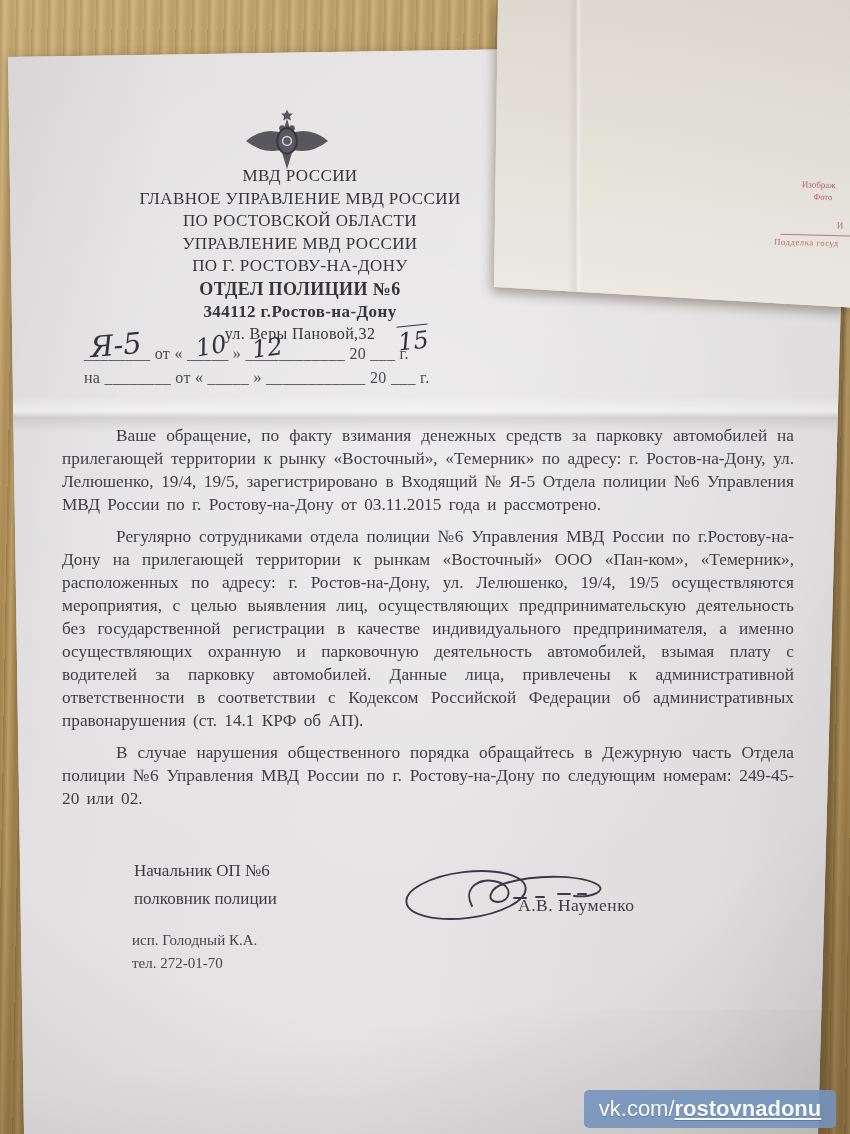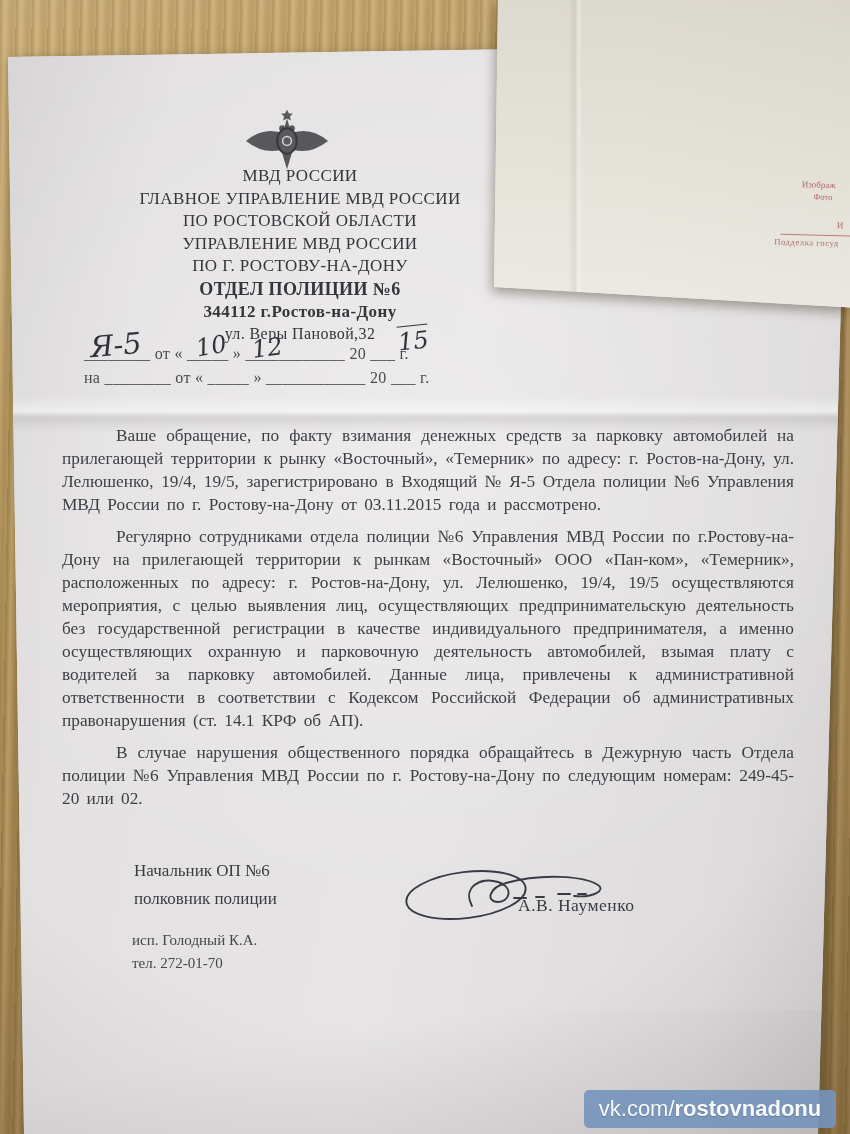--- a/index.html
+++ b/index.html
@@ -78,21 +78,21 @@
   .env-red .rule{position:absolute;left:12px;top:57px;width:100px;border-top:1px solid rgba(180,102,106,0.85);}
   .env-red .f4{position:absolute;left:6px;top:60px;white-space:nowrap;font-size:8.5px;letter-spacing:0.6px;}
 
   
   .vignette{position:absolute;inset:0;pointer-events:none;
     background:radial-gradient(120% 100% at 45% 35%, rgba(0,0,0,0) 55%, rgba(28,20,8,0.17) 100%);}
   .watermark{position:absolute;left:584px;top:1090px;width:252px;height:38px;border-radius:5px;
     background:rgba(118,148,188,0.90);display:flex;align-items:center;justify-content:center;
     font-family:"Liberation Sans",sans-serif;font-size:22px;color:#f8fafc;
     text-shadow:0 1px 1px rgba(40,60,90,0.35);}
-  .watermark .bold{font-weight:bold;}
+  .watermark .bold{font-weight:bold;text-decoration:underline;}
 </style>
 </head>
 <body>
 
 <div class="scene">
 
   <div class="wood"></div>
 
   <div class="paper-shadow">
     <div class="paper">

